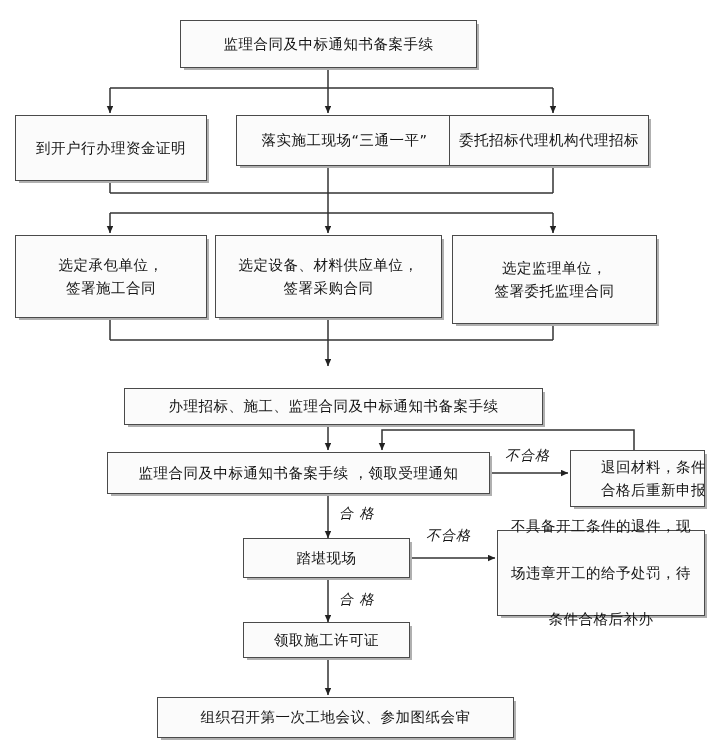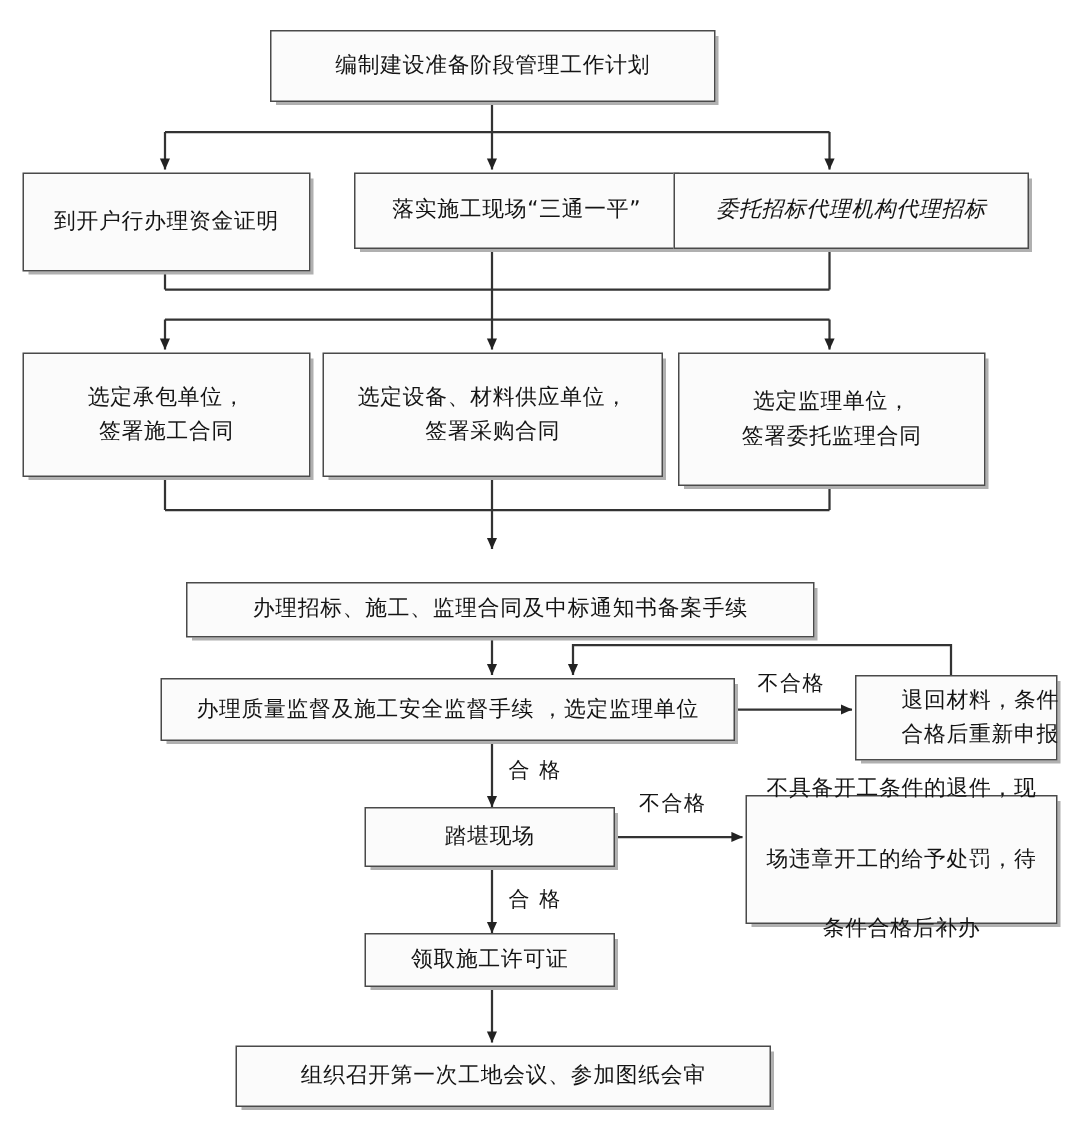--- a/index.html
+++ b/index.html
@@ -51,20 +51,21 @@
   }
   .edge-label {
     position: absolute;
     font-size: 14px;
     letter-spacing: 1px;
     color: #141414;
     white-space: nowrap;
     z-index: 3;
     background: #ffffff;
     padding: 0 2px;
+    font-style: italic;
   }
 </style>
 </head>
 <body>
 
 <div id="chart">
 
   <svg id="wires" viewBox="0 0 720 756" xmlns="http://www.w3.org/2000/svg">
     <defs>
       <marker id="ah" markerWidth="9" markerHeight="9" refX="7.4" refY="3.4" orient="auto" markerUnits="userSpaceOnUse">
@@ -106,32 +107,32 @@
 
       <path d="M410,558 L495,558" marker-end="url(#ah)"></path>
 
       <path d="M328,578 L328,622" marker-end="url(#ah)"></path>
 
       <path d="M328,658 L328,695" marker-end="url(#ah)"></path>
     </g>
   </svg>
 
   <div class="node" style="left:180px; top:20px; width:297px; height:48px;">
-    <span class="ln">编制建设准备阶段管理工作计划</span>
+    <span class="ln">监理合同及中标通知书备案手续</span>
   </div>
 
   <div class="node" style="left:15px; top:115px; width:192px; height:66px;">
     <span class="ln">到开户行办理资金证明</span>
   </div>
 
   <div class="node" style="left:220px; top:115px; width:217px; height:51px;margin-left:16px;">
     <span class="ln">落实施工现场“三通一平”</span>
   </div>
 
-  <div class="node" style="left:449px; top:115px; width:237px; height:51px;font-style:italic;">
+  <div class="node" style="left:449px; top:115px; width:200px; height:51px;">
     <span class="ln">委托招标代理机构代理招标</span>
   </div>
 
   <div class="node" style="left:15px; top:235px; width:192px; height:83px;">
     <span class="ln">选定承包单位，</span>
     <span class="ln">签署施工合同</span>
   </div>
 
   <div class="node" style="left:215px; top:235px; width:227px; height:83px;">
     <span class="ln">选定设备、材料供应单位，</span>
@@ -141,21 +142,21 @@
   <div class="node" style="left:452px; top:235px; width:205px; height:89px;">
     <span class="ln">选定监理单位，</span>
     <span class="ln">签署委托监理合同</span>
   </div>
 
   <div class="node" style="left:124px; top:366px; width:419px; height:37px;margin-top:22px;">
     <span class="ln">办理招标、施工、监理合同及中标通知书备案手续</span>
   </div>
 
   <div class="node" style="left:107px; top:452px; width:383px; height:42px;">
-    <span class="ln">办理质量监督及施工安全监督手续 ，选定监理单位</span>
+    <span class="ln">监理合同及中标通知书备案手续 ，领取受理通知</span>
   </div>
 
   <div class="node" style="left:570px; top:450px; width:135px; height:57px;padding-left:32px;">
     <span class="ln">退回材料，条件</span>
     <span class="ln">合格后重新申报</span>
   </div>
 
   <div class="node" style="left:243px; top:538px; width:167px; height:40px;">
     <span class="ln">踏堪现场</span>
   </div>

